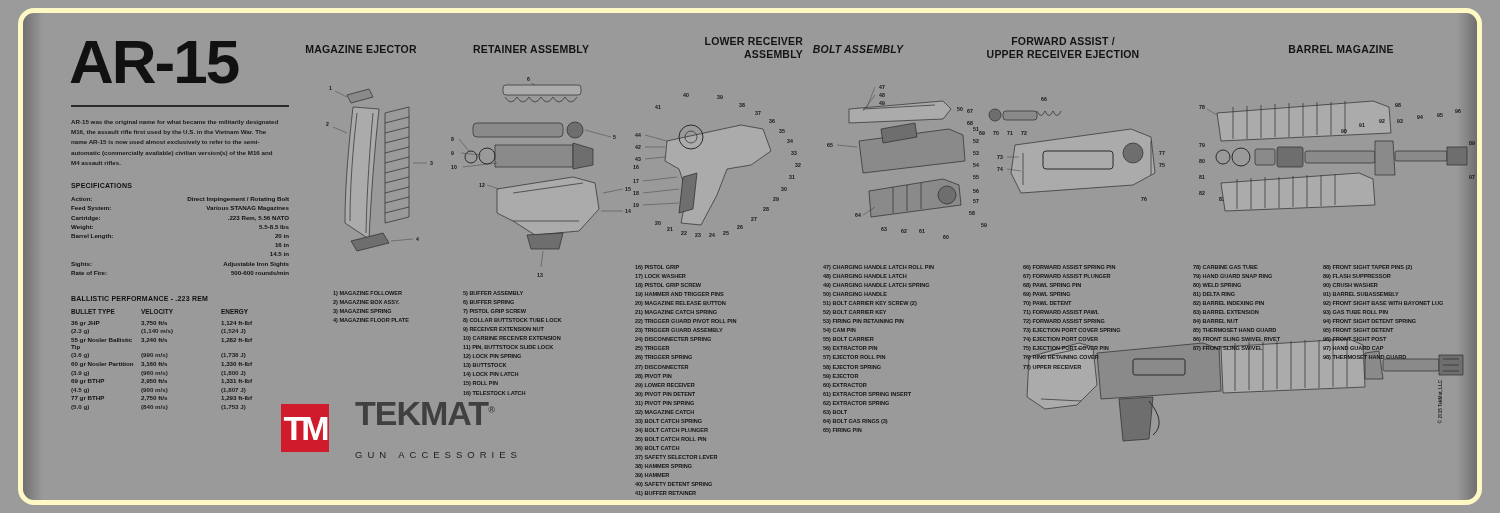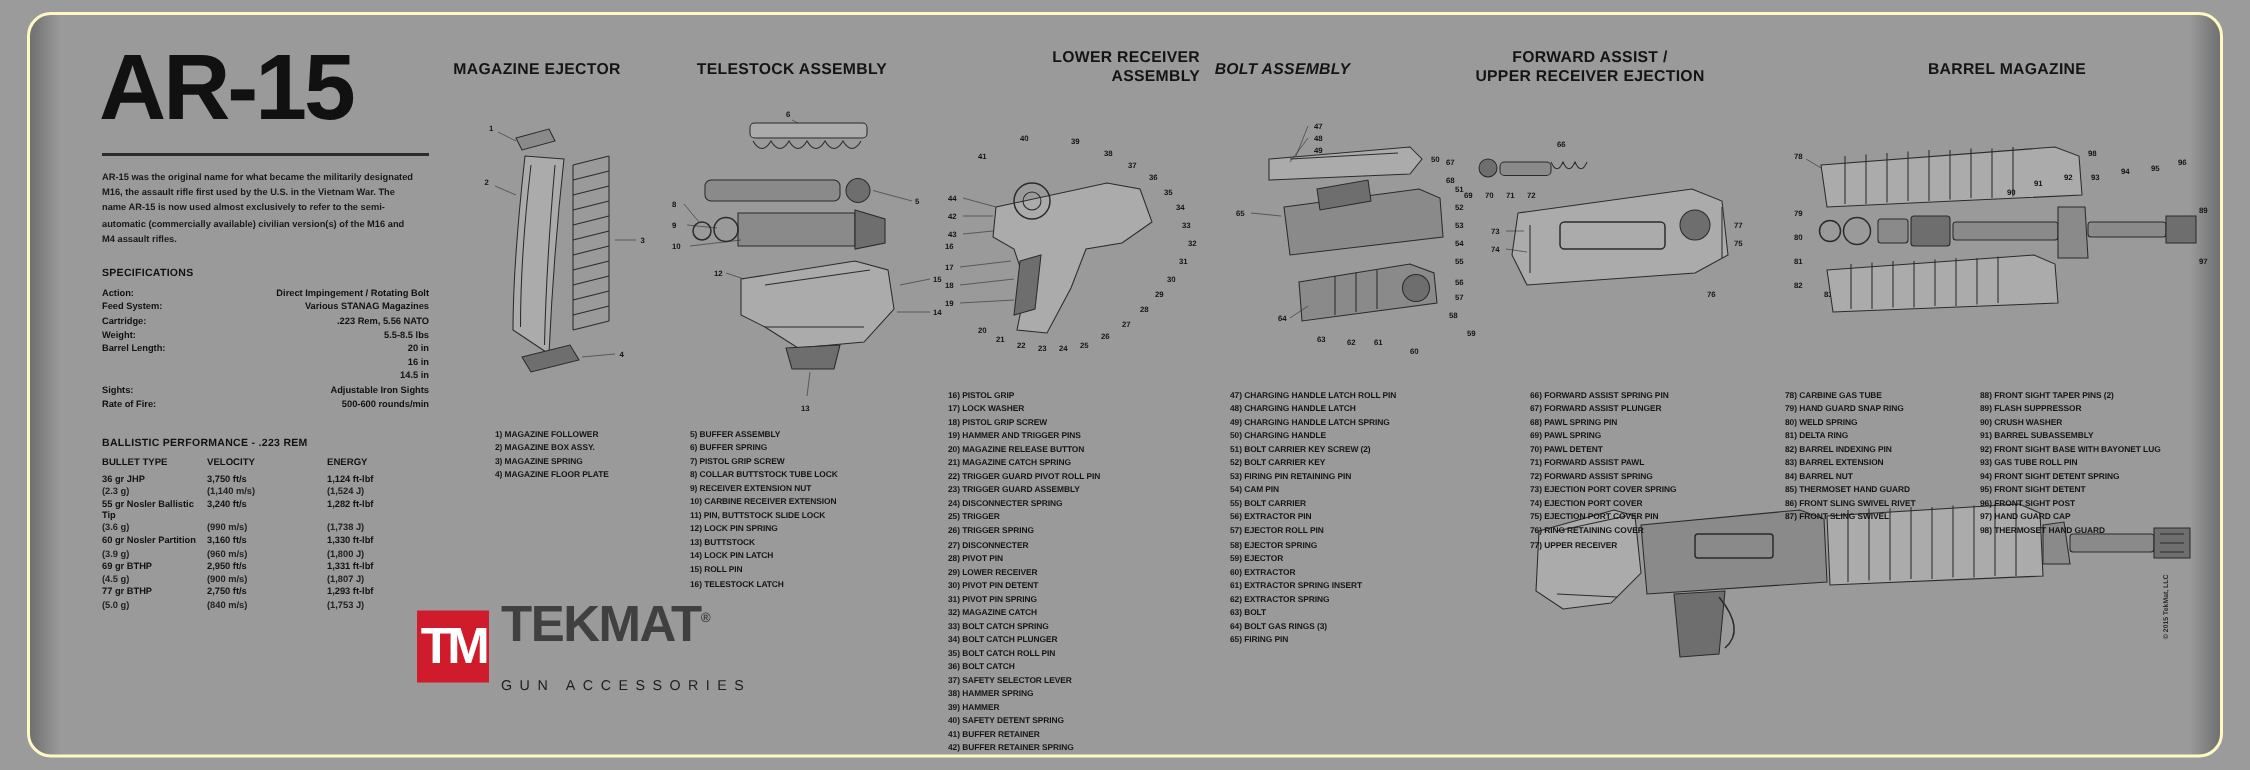--- a/index.html
+++ b/index.html
@@ -13,21 +13,21 @@
     width: 1500px;
     height: 513px;
     background: #9b9b9b;
     overflow: hidden;
   }
   
   #mat-surface {
     position: absolute;
     left: 18px; top: 8px; right: 18px; bottom: 8px;
     background: #9a9a9a;
-    border: 2px solid #fef9c3;
+    border: 5px solid #fef9c3;
     border-radius: 16px;
     overflow: hidden;
   }
   .side-shade-l {
     position: absolute; left: 0; top: 0; bottom: 0; width: 20px;
     background: linear-gradient(to right, rgba(0,0,0,0.28), rgba(0,0,0,0));
   }
   .side-shade-r {
     position: absolute; right: 0; top: 0; bottom: 0; width: 20px;
     background: linear-gradient(to left, rgba(0,0,0,0.28), rgba(0,0,0,0));
@@ -88,21 +88,21 @@
     text-align: left; padding: 1px 0 3px 0; font-size: 6.4px;
   }
   table.ballistic td { padding: 0.8px 0; vertical-align: top; }
   table.ballistic td.c2 { width: 80px; }
   table.ballistic td.c3 { width: 80px; }
   .sub { color: #222; }
 
   
   #logo-block {
     position: absolute; left: 258px; bottom: 40px;
-    display: flex; align-items: center; gap: 8px;
+    display: flex; align-items: center; gap: 26px;
   }
   #logo-mark {
     position: relative; width: 48px; height: 48px;
     background: #cf1b2b;
     display: flex; align-items: center; justify-content: center;
   }
   #logo-mark .tm {
     color: #fff; font-weight: bold; font-size: 34px; line-height: 1;
     font-family: "Liberation Sans", sans-serif;
     letter-spacing: -3px;
@@ -282,21 +282,21 @@
       </div>
       <div id="logo-words">
         <div id="logo-name">
           <span>TEKMAT</span><span id="logo-reg">®</span>
         </div>
         <div id="logo-tag">GUN ACCESSORIES</div>
       </div>
     </div>
 
     <div class="sec-title" style="left:258px; top:30px; width:160px;">MAGAZINE EJECTOR</div>
-    <div class="sec-title" style="left:418px; top:30px; width:180px;">TELESTOCK ASSEMBLY</div>
+    <div class="sec-title" style="left:418px; top:30px; width:180px;">RETAINER ASSEMBLY</div>
     <div class="sec-title" style="left:610px; top:22px; width:170px; white-space:pre-line;text-align:right;">LOWER RECEIVER
 ASSEMBLY</div>
     <div class="sec-title" style="left:760px; top:30px; width:150px;font-style:italic;">BOLT ASSEMBLY</div>
     <div class="sec-title" style="left:940px; top:22px; width:200px; white-space:pre-line;">FORWARD ASSIST /
 UPPER RECEIVER EJECTION</div>
     <div class="sec-title" style="left:1208px; top:30px; width:220px;">BARREL MAGAZINE</div>
 
     <svg class="art" style="left:300px; top:60px;" width="120" height="190" viewBox="0 0 120 190">
       <g>
         <path class="fillm" d="M24,22 L46,16 L50,24 L28,30 Z"></path>

